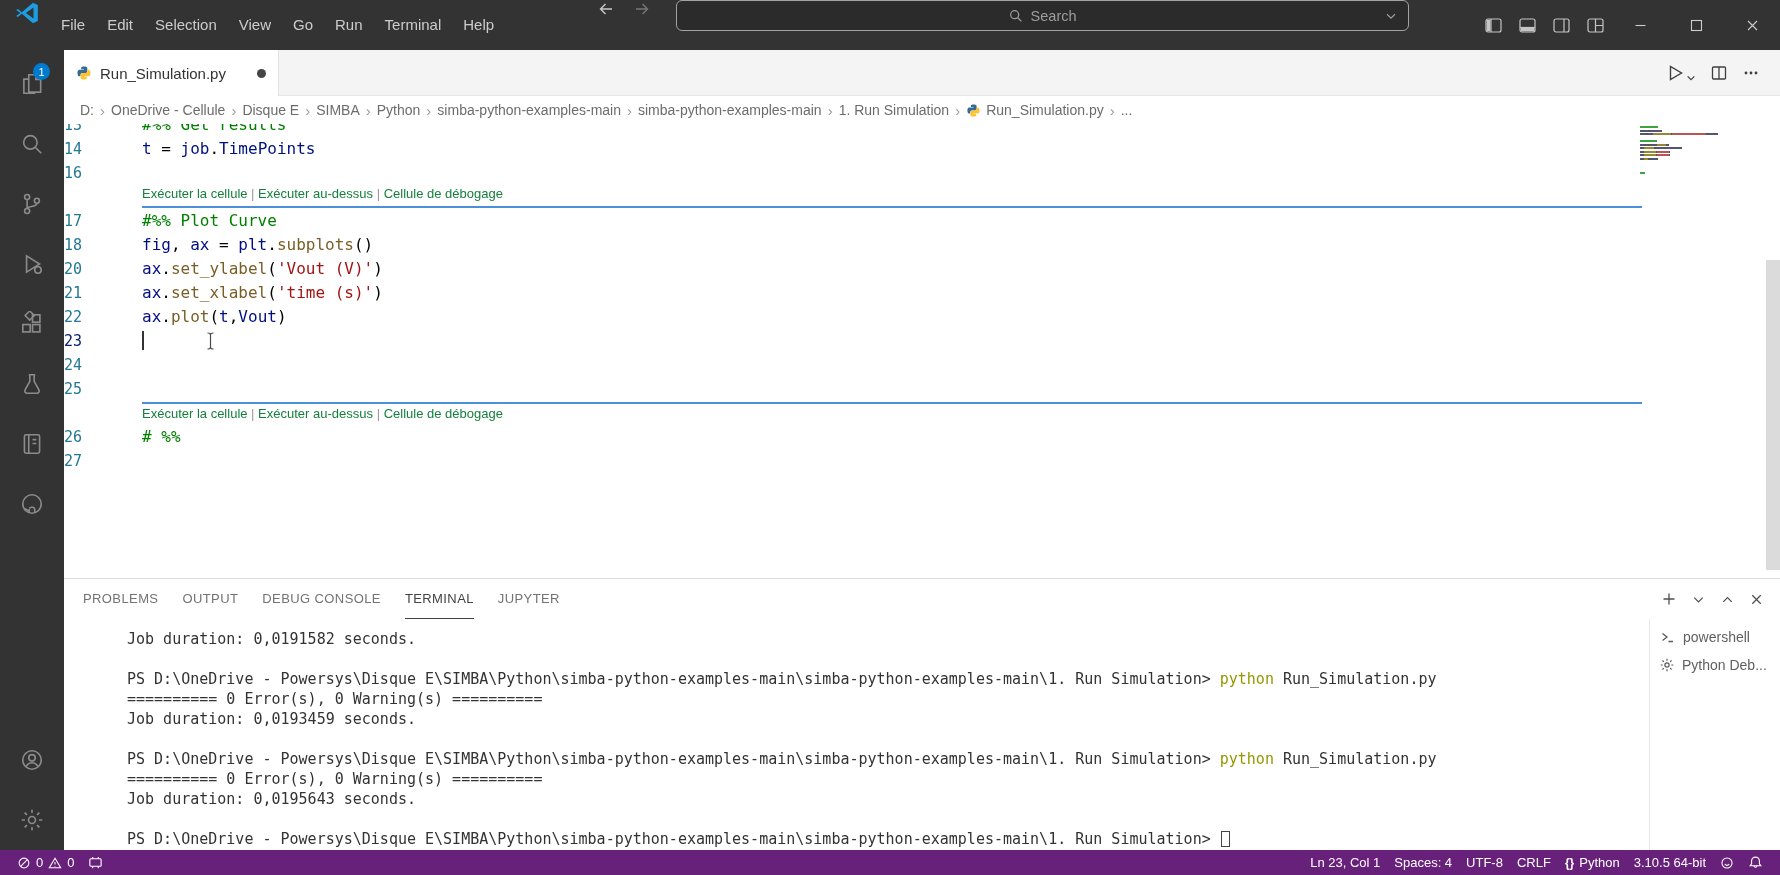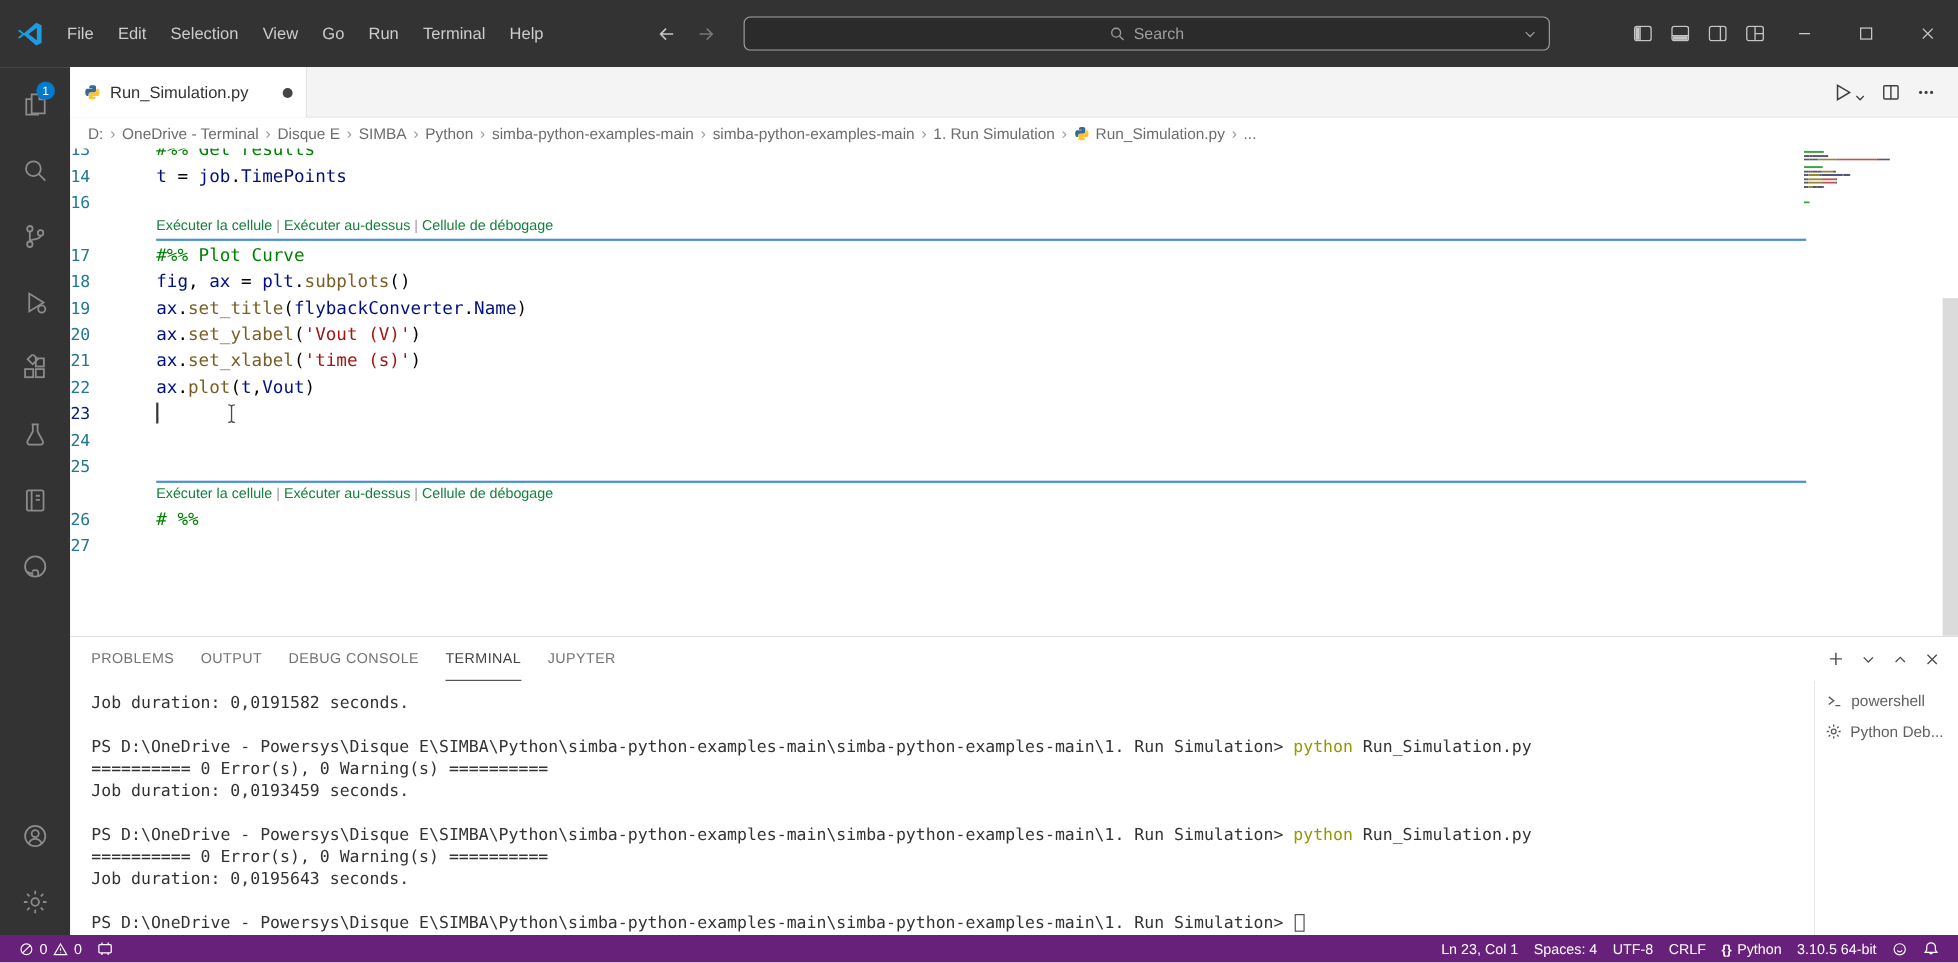--- a/index.html
+++ b/index.html
@@ -2,21 +2,21 @@
 <html><head>
 <meta charset="utf-8">
 <style>
   * { box-sizing: border-box; margin:0; padding:0; }
   html,body { width:1780px; height:875px; overflow:hidden; }
   body { font-family:"Liberation Sans",sans-serif; background:#fff; cursor:default; }
   svg { display:block; }
   .window { width:100%; height:100%; display:flex; flex-direction:column; }
 
   
-  .titlebar { height:61px; background:#333333; display:flex; align-items:center; color:#cccccc; flex:0 0 auto; }
+  .titlebar { height:50px; background:#333333; display:flex; align-items:flex-start; color:#cccccc; flex:0 0 auto; }
   .vscode-logo { margin:0 10px 0 14px; }
   .menu-bar { display:flex; align-items:center; height:100%; }
   .menu-item { padding:0 11px; font-size:15px; color:#cccccc; height:30px; line-height:30px; border-radius:5px; }
   .nav-arrows { display:flex; gap:18px; margin-left:92px; align-items:center; }
   .nav-arrow.fwd { opacity:.45; }
   .search-box { margin-left:25px; width:733px; height:31px; background:#2b2b2b; border:1px solid #a3a3a3; border-radius:6px; display:flex; align-items:center; justify-content:center; gap:8px; color:#9d9d9d; font-size:14.5px; position:relative; }
   .search-chevron { position:absolute; right:10px; top:8px; }
   .titlebar-right { margin-left:auto; display:flex; align-items:center; height:100%; }
   .tb-icon { width:34px; height:100%; display:flex; align-items:center; justify-content:center; color:#c5c5c5; }
   .win-btn { width:56px; height:100%; display:flex; align-items:center; justify-content:center; color:#cccccc; }
@@ -62,21 +62,21 @@
   .scrollbar-thumb { position:absolute; right:0; top:136px; width:14px; height:310px; background:rgba(0,0,0,0.14); }
 
   
   .panel { flex:0 0 272px; border-top:1px solid #dddddd; display:flex; flex-direction:column; background:#fff; }
   .panel-header { height:40px; display:flex; align-items:center; padding:0 16px 0 19px; flex:0 0 auto; }
   .panel-tabs { display:flex; height:100%; }
   .panel-tab { margin-right:24px; font-size:13px; letter-spacing:.4px; color:#737373; height:100%; display:flex; align-items:center; border-bottom:1.5px solid transparent; }
   .panel-tab.active { color:#424242; border-bottom-color:#424242; }
   .panel-actions { margin-left:auto; display:flex; gap:14px; color:#4d4d4d; align-items:center; }
   .panel-body { flex:1; display:flex; min-height:0; }
-  .terminal-output { flex:1; padding:10px 0 0 19px; font:15px "DejaVu Sans Mono","Liberation Mono",monospace; color:#333333; overflow:hidden; }
+  .terminal-output { flex:1; padding:10px 0 0 19px; font:15px "DejaVu Sans Mono","Liberation Mono",monospace; color:#333333; overflow:hidden;margin-left:44px; }
   .trow { height:20px; line-height:20px; white-space:pre; }
   .tt-t { color:#333333; } .tt-y { color:#949800; }
   .tcursor { display:inline-block; width:9px; height:16px; border:1px solid #444; vertical-align:-3px; margin-left:1px; }
   .term-side { width:131px; border-left:1px solid #e8e8e8; padding-top:4px; flex:0 0 auto; }
   .term-side-row { display:flex; align-items:center; gap:7px; height:28px; color:#5f5f5f; font-size:14px; padding-left:9px; white-space:nowrap; overflow:hidden; }
 
   
   .statusbar { height:25px; background:#68217a; color:#ffffff; display:flex; align-items:center; font-size:13px; padding:0 10px; flex:0 0 auto; }
   .sb-item { display:flex; align-items:center; gap:5px; padding:0 7px; height:100%; white-space:nowrap; }
   .sb-right { margin-left:auto; display:flex; height:100%; }
@@ -283,21 +283,21 @@
           </span>
         </div>
       </div>
 
       <div class="breadcrumb">
           <span class="crumb">
             <span>D:</span>
           </span>
           <span class="crumb-sep">›</span>
           <span class="crumb">
-            <span>OneDrive - Terminal</span>
+            <span>OneDrive - Cellule</span>
           </span>
           <span class="crumb-sep">›</span>
           <span class="crumb">
             <span>Disque E</span>
           </span>
           <span class="crumb-sep">›</span>
           <span class="crumb">
             <span>SIMBA</span>
           </span>
           <span class="crumb-sep">›</span>
@@ -348,24 +348,20 @@
             </div>
             <div class="lens-row"><span class="lens-link">Exécuter la cellule</span><span class="lens-sep"> | </span><span class="lens-link">Exécuter au-dessus</span><span class="lens-sep"> | </span><span class="lens-link">Cellule de débogage</span></div>
             <div class="cell-border"></div>
             <div class="code-row">
               <div class="gutter">17</div>
               <div class="code-text"><span class="tok-c">#%% Plot Curve</span></div>
             </div>
             <div class="code-row">
               <div class="gutter">18</div>
               <div class="code-text"><span class="tok-v">fig</span><span class="tok-p">, </span><span class="tok-v">ax</span><span class="tok-p"> = </span><span class="tok-v">plt</span><span class="tok-p">.</span><span class="tok-f">subplots</span><span class="tok-p">()</span></div>
-            </div>
-            <div class="code-row">
-              <div class="gutter">19</div>
-              <div class="code-text"><span class="tok-v">ax</span><span class="tok-p">.</span><span class="tok-f">set_title</span><span class="tok-p">(</span><span class="tok-v">flybackConverter</span><span class="tok-p">.</span><span class="tok-v">Name</span><span class="tok-p">)</span></div>
             </div>
             <div class="code-row">
               <div class="gutter">20</div>
               <div class="code-text"><span class="tok-v">ax</span><span class="tok-p">.</span><span class="tok-f">set_ylabel</span><span class="tok-p">(</span><span class="tok-s">'Vout (V)'</span><span class="tok-p">)</span></div>
             </div>
             <div class="code-row">
               <div class="gutter">21</div>
               <div class="code-text"><span class="tok-v">ax</span><span class="tok-p">.</span><span class="tok-f">set_xlabel</span><span class="tok-p">(</span><span class="tok-s">'time (s)'</span><span class="tok-p">)</span></div>
             </div>
             <div class="code-row">

